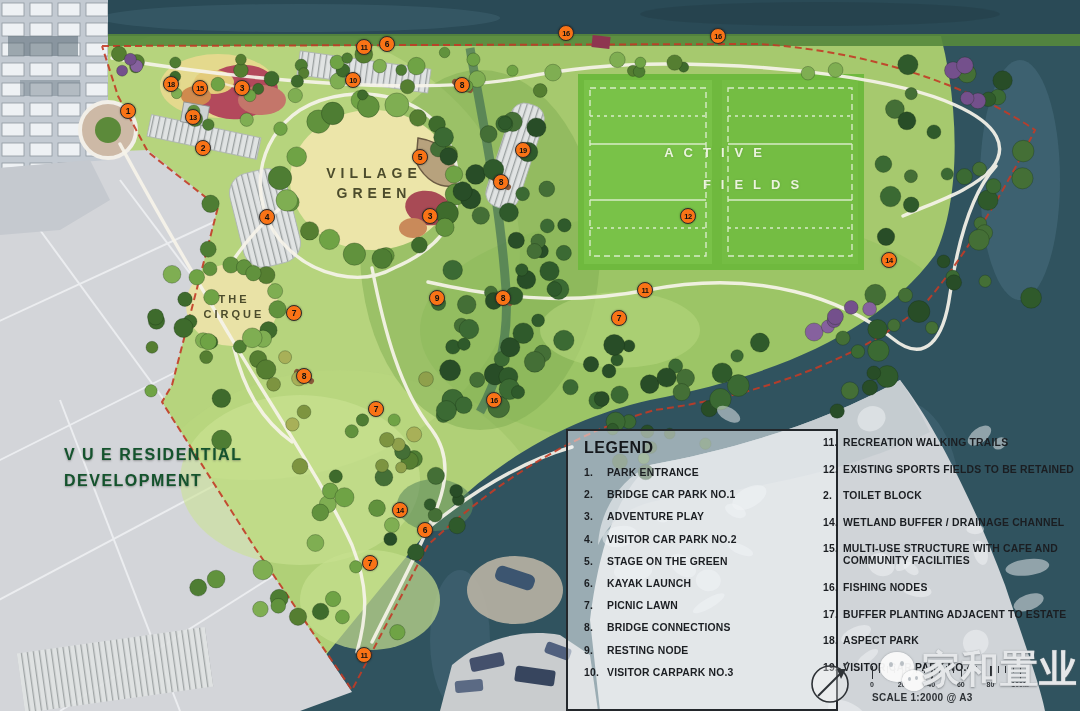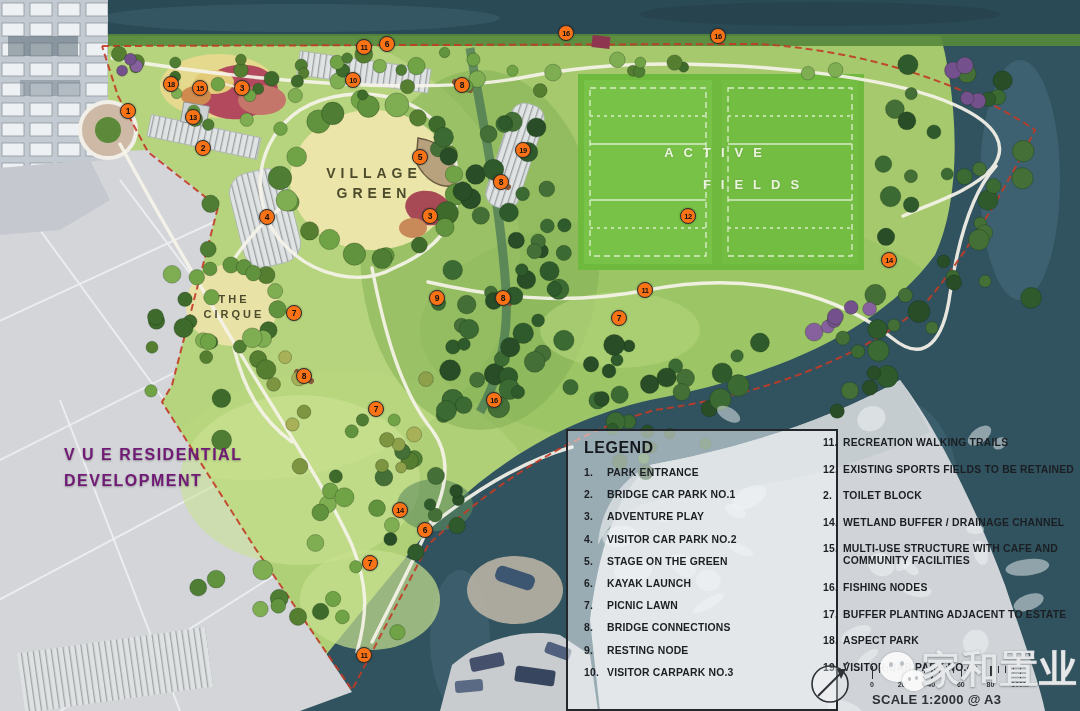--- a/index.html
+++ b/index.html
@@ -6,21 +6,21 @@
   #stage{
     position:relative;width:1080px;height:711px;overflow:hidden;
     font-family:"Liberation Sans",sans-serif;background:#a6c96e;
   }
   #stage svg.base{position:absolute;left:0;top:0;}
   
   .maplabel{position:absolute;transform:translate(-50%,-50%);white-space:nowrap;pointer-events:none;}
   .lbl-active{color:rgba(242,248,230,.95);font-size:13px;font-weight:600;letter-spacing:10px;text-shadow:0 0 2px rgba(90,140,60,.6);}
   .lbl-green{color:#4c4c2c;font-size:14px;font-weight:700;letter-spacing:5px;}
   .lbl-cirque{color:#4c4c2c;font-size:11px;font-weight:700;letter-spacing:3px;}
-  .lbl-vue{color:#701a75;font-size:16px;font-weight:700;letter-spacing:1.5px;transform:none;text-shadow:0 1px 2px rgba(80,80,80,.5);}
+  .lbl-vue{color:#14532d;font-size:16px;font-weight:700;letter-spacing:1.5px;transform:none;text-shadow:0 1px 2px rgba(80,80,80,.5);}
   
   .marker{
     position:absolute;width:16px;height:16px;border-radius:50%;
     background:#f97316;border:1px solid #2b2b2b;box-sizing:border-box;
     display:flex;align-items:center;justify-content:center;
     font-size:8.5px;font-weight:700;color:#111;
     transform:translate(-50%,-50%);box-shadow:0 0 2px rgba(0,0,0,.4);
   }
   .marker.two{font-size:7.5px;letter-spacing:-0.5px;}
   
@@ -42,21 +42,21 @@
   #legendRight .lg-num{width:20px;flex:0 0 20px;}
   
   #scaleArea{position:absolute;left:808px;top:658px;width:260px;height:50px;}
   #compass{position:absolute;left:0;top:2px;}
   #ruler{position:absolute;left:64px;top:8px;width:148px;height:14px;}
   .tick{position:absolute;top:0;width:1px;background:#2d3135;}
   .tick.minor{height:7px;}
   .tick.major{height:13px;width:1.4px;}
   .tickLabels{position:absolute;left:64px;top:23px;width:152px;height:9px;}
   .tickLabel{position:absolute;transform:translateX(-50%);font-size:7px;font-weight:700;color:#2d3135;}
-  #scaleCaption{position:absolute;left:64px;top:34px;font-size:13px;font-weight:700;color:#2d3135;letter-spacing:.3px;}
+  #scaleCaption{position:absolute;left:64px;top:34px;font-size:10px;font-weight:700;color:#2d3135;letter-spacing:.3px;}
   
   #watermark{position:absolute;left:878px;top:636px;width:200px;height:72px;pointer-events:none;}
   #wmText{
     position:absolute;left:44px;top:8px;font-size:38px;font-weight:700;
     color:rgba(233,235,237,.95);letter-spacing:1px;
     text-shadow:0 0 1px #9aa0a4, 0 1px 2px rgba(90,95,100,.6);
     font-family:"DejaVu Sans","Liberation Sans",sans-serif;
   }
   .wmBubble{position:absolute;border-radius:50%;background:rgba(250,250,250,.95);box-shadow:0 0 2px rgba(120,125,130,.7);}
   .wmEye{position:absolute;width:4px;height:5px;border-radius:50%;background:#b9bfc4;}

